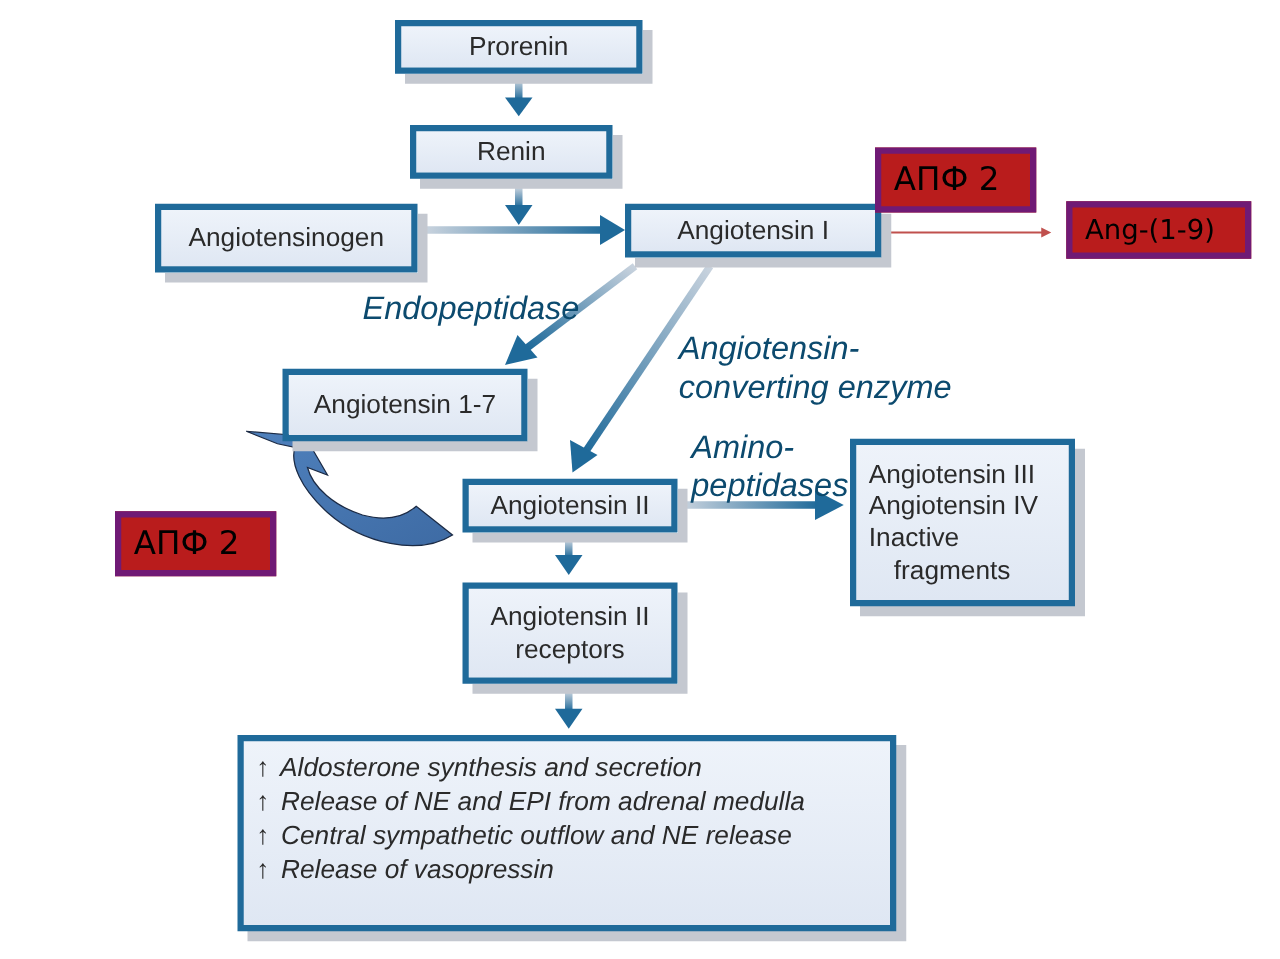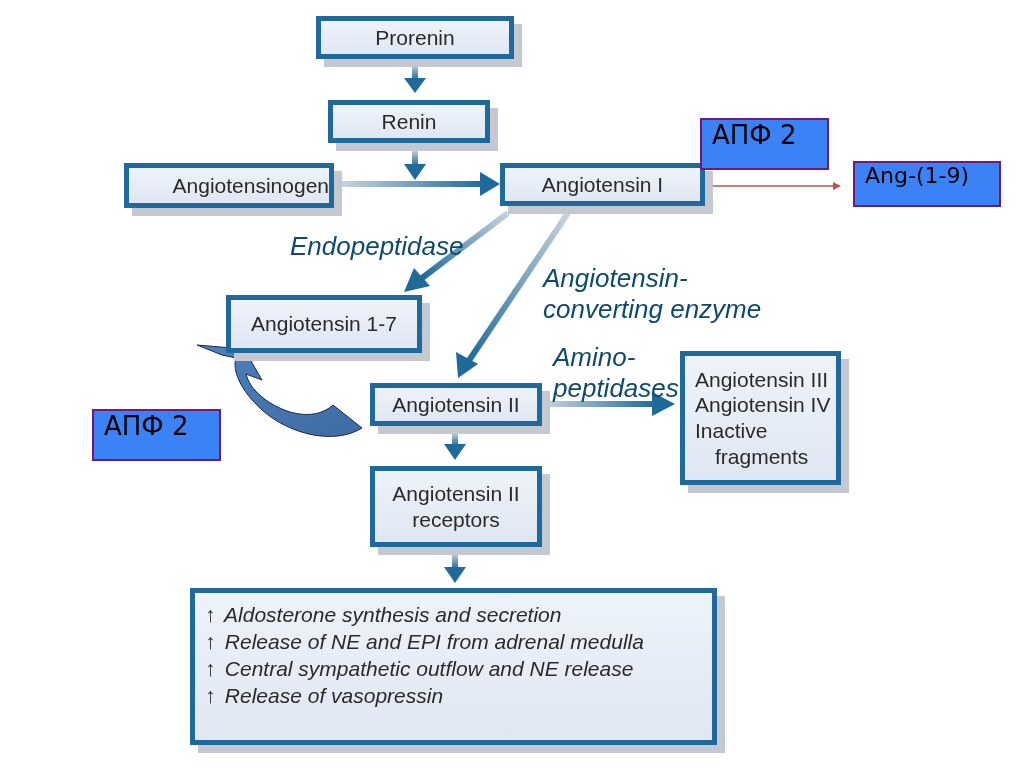--- a/index.html
+++ b/index.html
@@ -25,25 +25,25 @@
   .label {
     position: absolute;
     font-style: italic;
     font-size: 26px;
     color: #0c4a6e;
     line-height: 1.2;
   }
   .rbox {
     position: absolute;
     box-sizing: border-box;
-    background: #3b82f6;
-    border: 2px solid #701a75;
+    background: #b91c1c;
+    border: 5px solid #701a75;
     color: #000;
     font-family: "DejaVu Sans", sans-serif;
-    display: flex; align-items: flex-start;
+    display: flex; align-items: center;
   }
   svg.overlay { position: absolute; left: 0; top: 0; pointer-events: none; }
   .effects-list { list-style: none; margin: 0; padding: 0; }
   .effects-list li { font-size: 21px; line-height: 27px; color: #2a2a2a; white-space: nowrap; }
   .up-arrow { display: inline-block; width: 14px; font-weight: bold; }
 </style>
 </head>
 <body>
 
 <svg class="overlay" width="1024" height="767">
@@ -129,37 +129,37 @@
 </svg>
 
 <div class="box" style="left:316px; top:16px; width:198px; height:43px;">
   <span>Prorenin</span>
 </div>
 
 <div class="box" style="left:328px; top:100px; width:162px; height:43px;text-align:right;">
   <span>Renin</span>
 </div>
 
-<div class="box" style="left:124px; top:163px; width:210px; height:45px;justify-content:flex-end;">
+<div class="box" style="left:124px; top:163px; width:210px; height:55px;">
   <span>Angiotensinogen</span>
 </div>
 
 <div class="box" style="left:500px; top:163px; width:205px; height:43px;">
   <span>Angiotensin I</span>
 </div>
 
 <div class="box" style="left:226px; top:295px; width:196px; height:58px;">
   <span>Angiotensin 1-7</span>
 </div>
 
 <div class="box" style="left:370px; top:383px; width:172px; height:43px;">
   <span>Angiotensin II</span>
 </div>
 
-<div class="box multi left" style="left:680px; top:351px; width:161px; height:134px; padding-left:10px;">
+<div class="box multi left" style="left:680px; top:351px; width:180px; height:134px; padding-left:10px;">
   <span>Angiotensin III</span>
   <span>Angiotensin IV</span>
   <span>Inactive</span>
   <span style="padding-left:20px;">fragments</span>
 </div>
 
 <div class="box multi" style="left:370px; top:466px; width:172px; height:81px;">
   <span>Angiotensin II</span>
   <span>receptors</span>
 </div>

